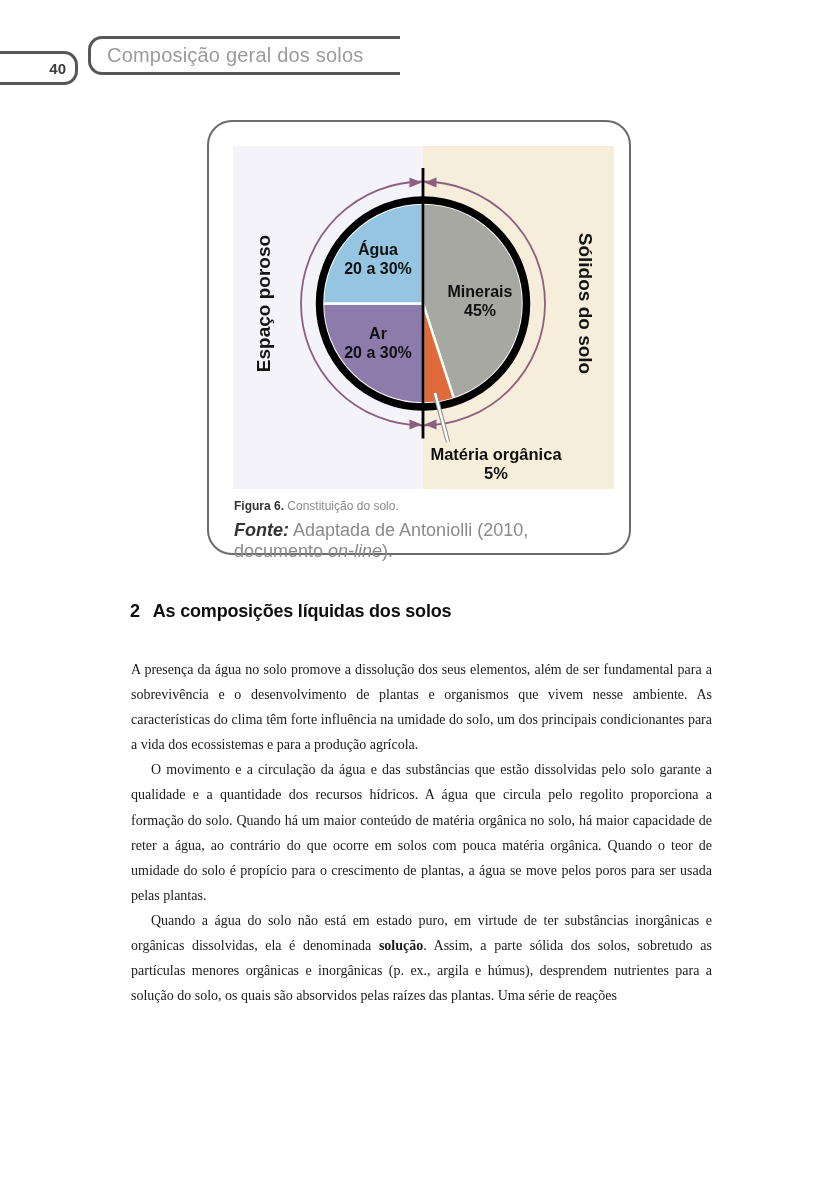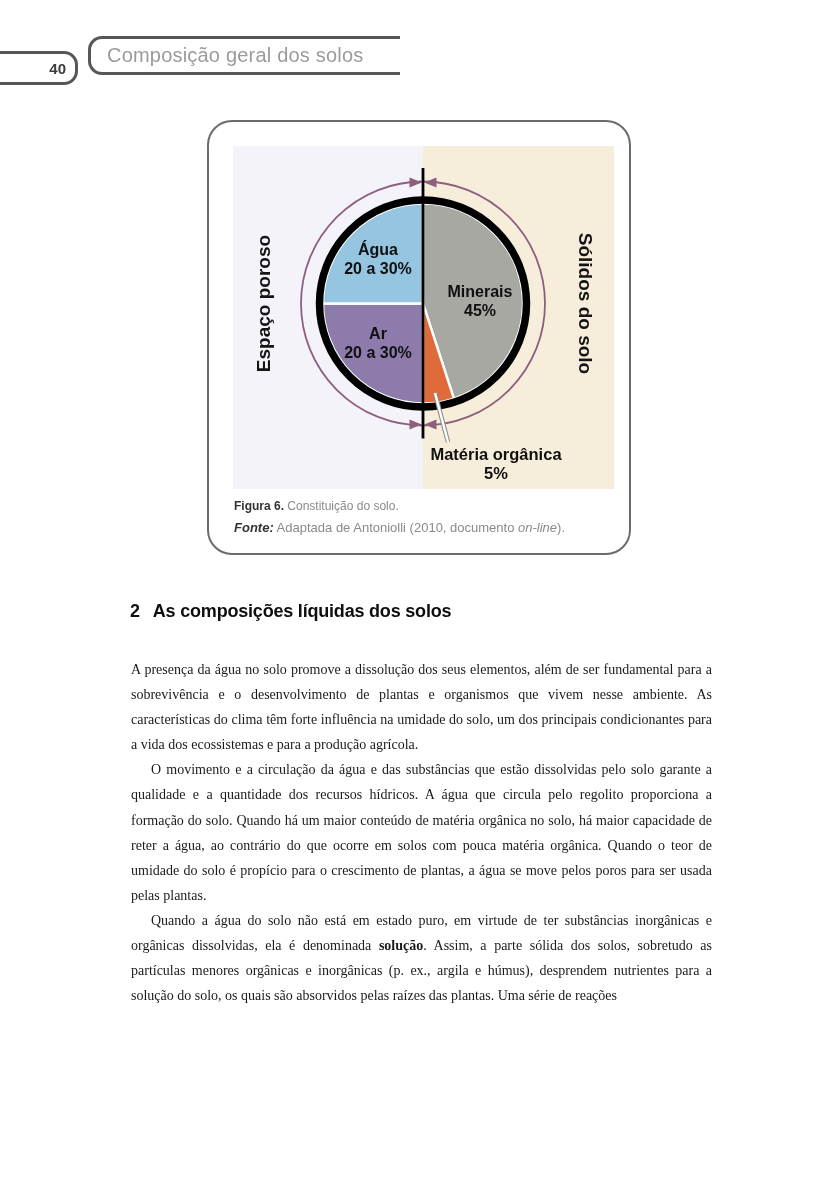--- a/index.html
+++ b/index.html
@@ -25,21 +25,21 @@
 
   
   .figure-box {
     position:absolute; left:207px; top:120px; width:424px; height:435px;
     border:2.5px solid #6b6b6b; border-radius:25px; box-sizing:border-box; background:#fff;
   }
   .chart-wrap { position:absolute; left:24px; top:24px; width:381px; height:343px; }
   .fig-caption { position:absolute; left:25px; top:377px; width:375px; }
   .cap-line1 { margin:0; font-size:12px; color:#8a8a8a; }
   .cap-line1 strong { color:#333333; }
-  .cap-line2 { margin:7px 0 0 0; font-size:13px; color:#8a8a8a; }
+  .cap-line2 { margin:7px 0 0 0; font-size:18px; color:#8a8a8a; }
   .cap-line2 .src-label { font-weight:bold; font-style:italic; color:#333333; }
   .cap-line2 em { font-style:italic; }
 
   
   .section-heading {
     position:absolute; left:130px; top:601px; margin:0;
     font-size:18px; font-weight:bold; color:#0f0f0f; letter-spacing:-0.2px;
   }
   .section-heading .sec-num { margin-right:13px; }
 

